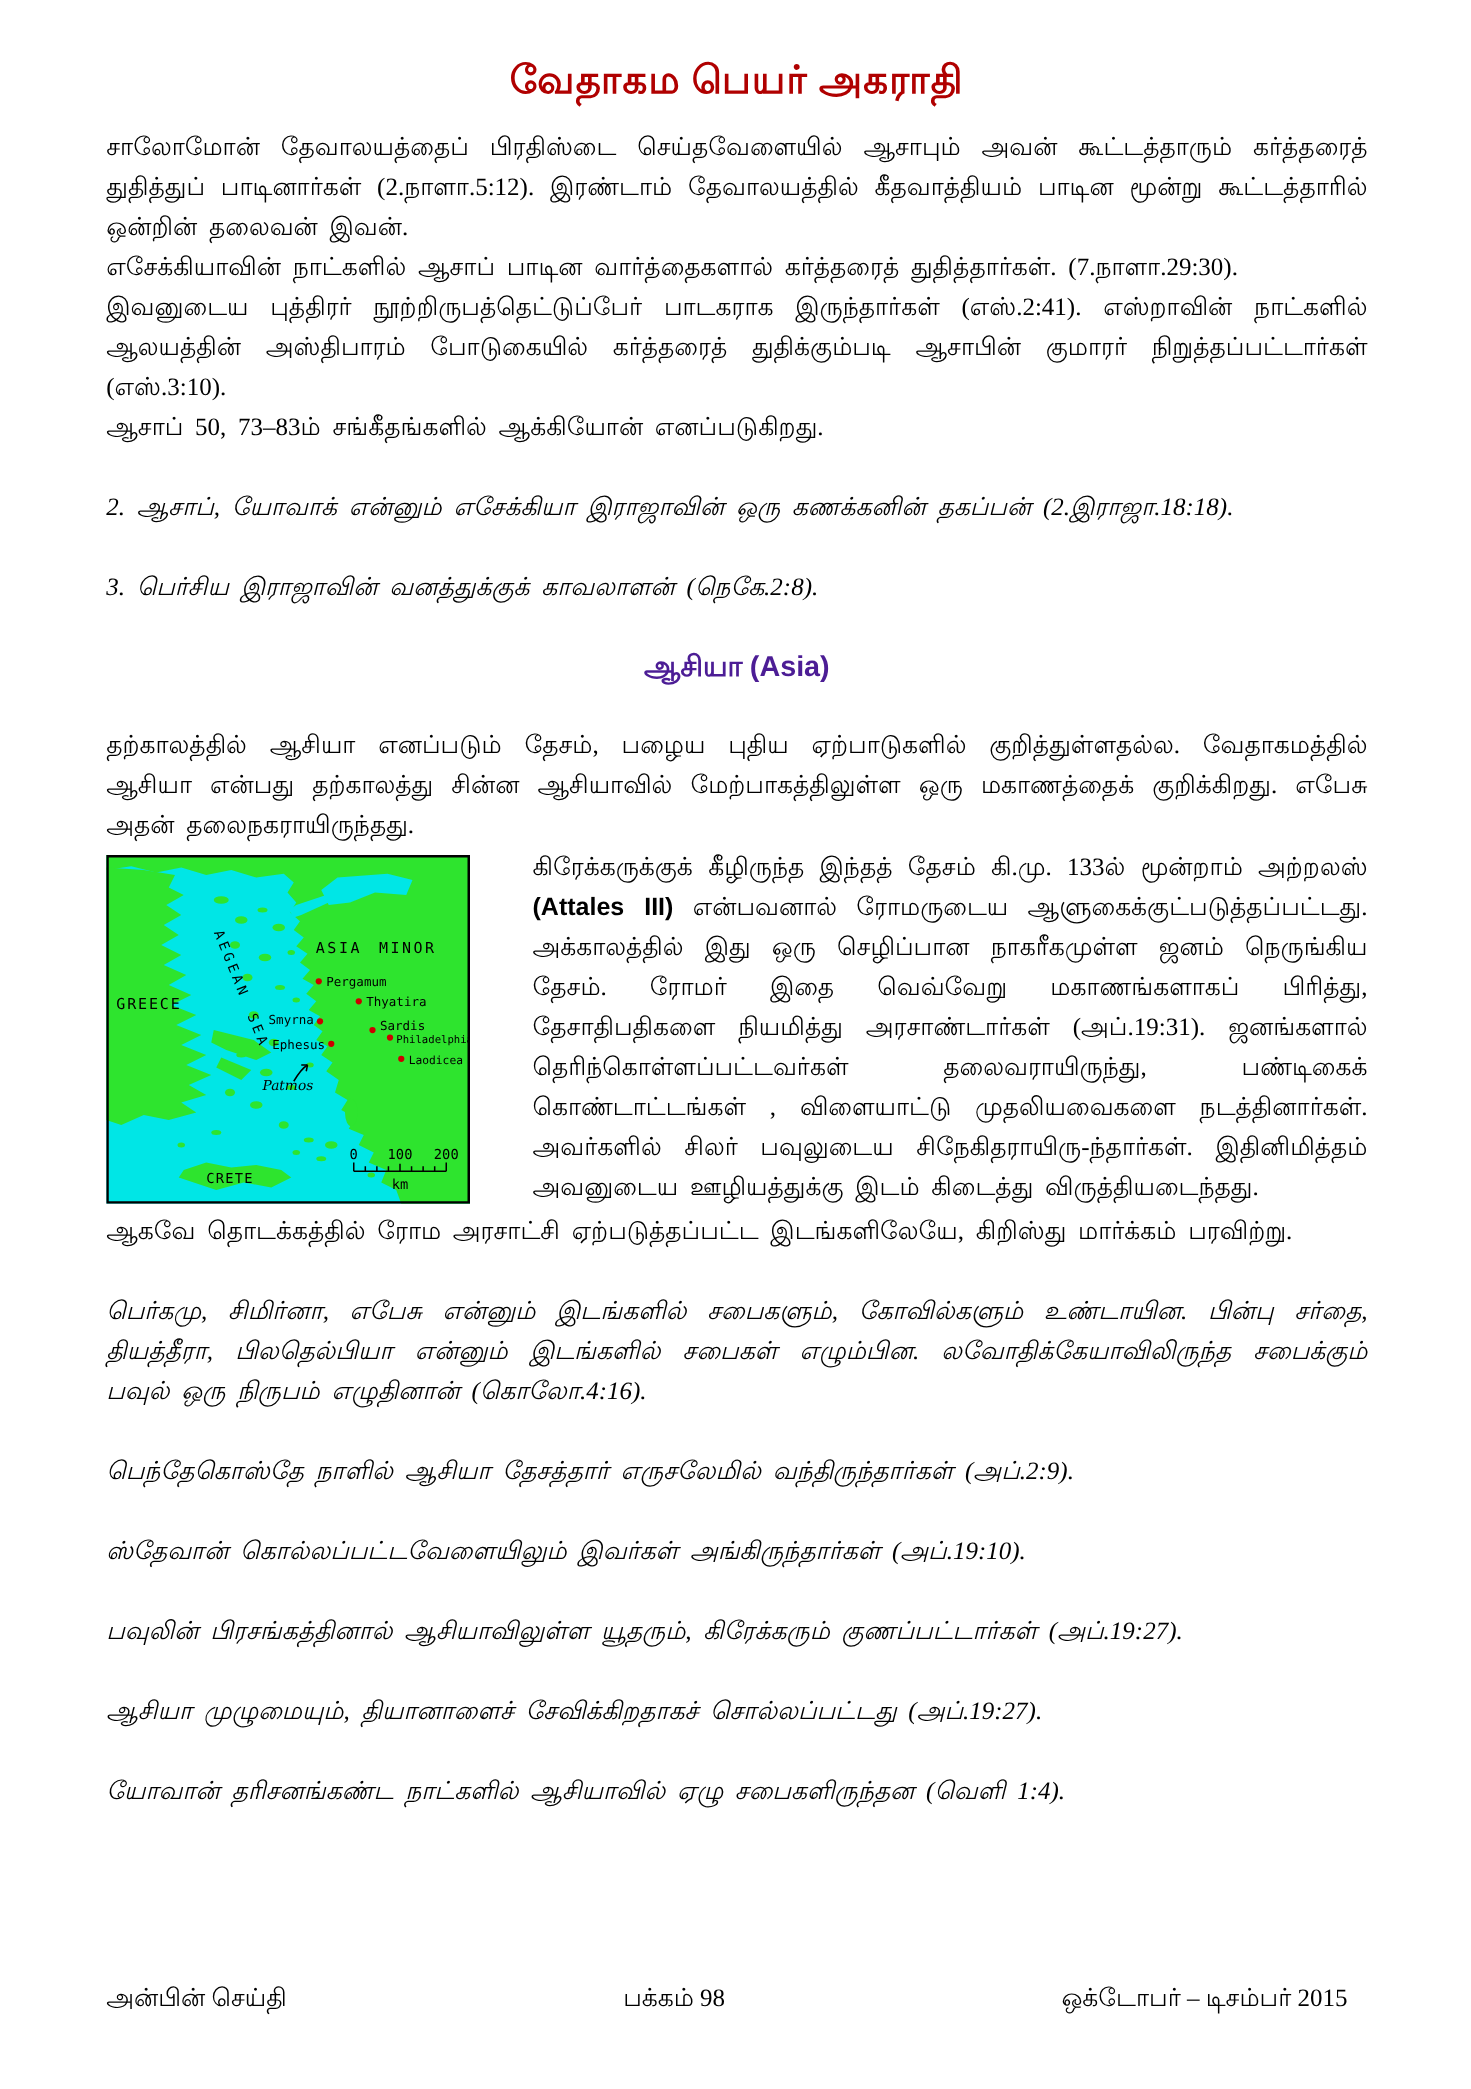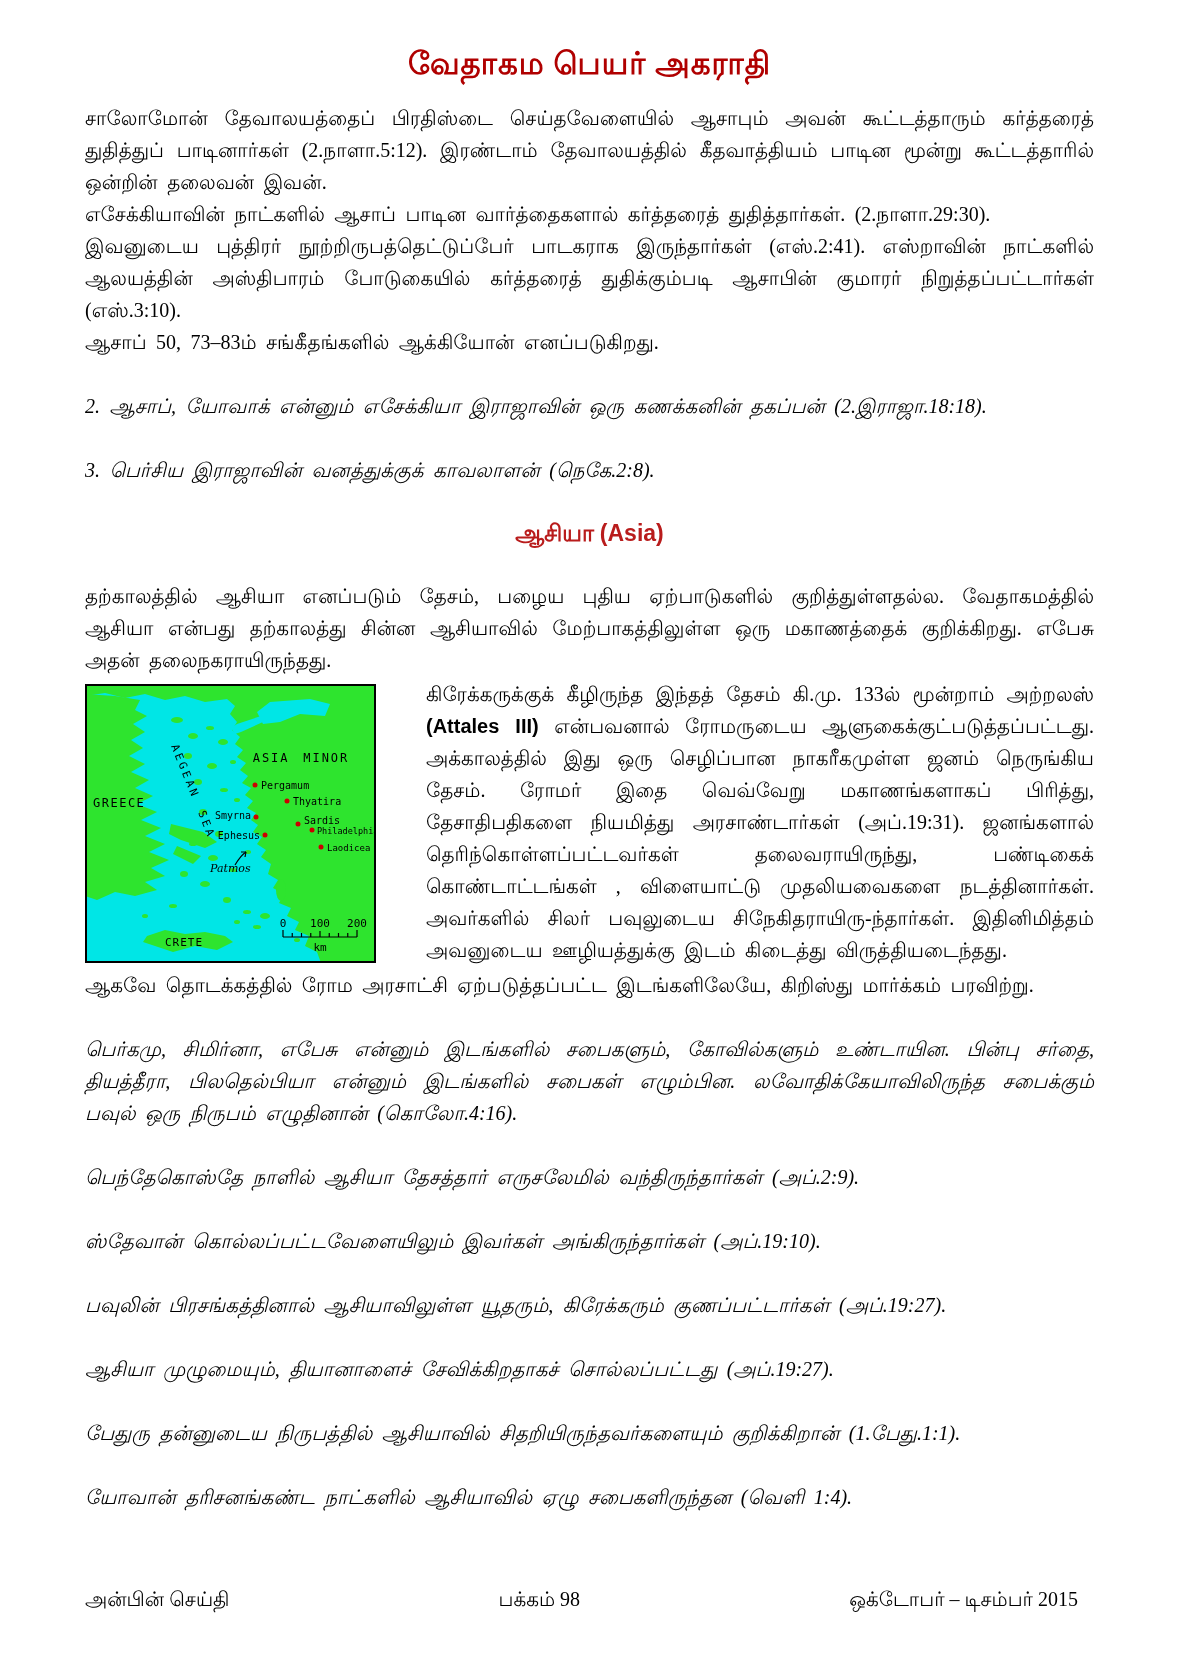--- a/index.html
+++ b/index.html
@@ -25,21 +25,21 @@
     font-size:20px;
     line-height:32px;
     text-align:justify;
     word-spacing:0.22em;
     margin:0;
   }
   p.gap{margin-top:32px;font-style:italic;}
   p.clear{clear:left;}
   h2.section-heading{
     text-align:center;
-    color:#b91c1c;
+    color:#4c1d95;
     font-size:23px;
     font-weight:bold;
     margin:34px 0 30px 0;
   }
   .latin{
     font-family:"Liberation Sans","DejaVu Sans",sans-serif;
     font-weight:bold;
   }
   .map-float{
     float:left;
@@ -62,21 +62,21 @@
 </style>
 </head>
 <body>
 
 <div class="page">
   <div class="content">
 
     <h1 class="doc-title">வேதாகம பெயர் அகராதி</h1>
 
     <p class="body-para">சாலோமோன் தேவாலயத்தைப் பிரதிஸ்டை செய்தவேளையில் ஆசாபும் அவன் கூட்டத்தாரும் கர்த்தரைத் துதித்துப் பாடினார்கள் (2.நாளா.5:12). இரண்டாம் தேவாலயத்தில் கீதவாத்தியம் பாடின மூன்று கூட்டத்தாரில் ஒன்றின் தலைவன் இவன்.</p>
-    <p class="body-para">எசேக்கியாவின் நாட்களில் ஆசாப் பாடின வார்த்தைகளால் கர்த்தரைத் துதித்தார்கள். (2.நாளா.29:30).</p>
+    <p class="body-para">எசேக்கியாவின் நாட்களில் ஆசாப் பாடின வார்த்தைகளால் கர்த்தரைத் துதித்தார்கள். (7.நாளா.29:30).</p>
     <p class="body-para">இவனுடைய புத்திரர் நூற்றிருபத்தெட்டுப்பேர் பாடகராக இருந்தார்கள் (எஸ்.2:41). எஸ்றாவின் நாட்களில் ஆலயத்தின் அஸ்திபாரம் போடுகையில் கர்த்தரைத் துதிக்கும்படி ஆசாபின் குமாரர் நிறுத்தப்பட்டார்கள் (எஸ்.3:10).</p>
     <p class="body-para">ஆசாப் 50, 73–83ம் சங்கீதங்களில் ஆக்கியோன் எனப்படுகிறது.</p>
     <p class="body-para gap">2. ஆசாப், யோவாக் என்னும் எசேக்கியா இராஜாவின் ஒரு கணக்கனின் தகப்பன் (2.இராஜா.18:18).</p>
     <p class="body-para gap">3. பெர்சிய இராஜாவின் வனத்துக்குக் காவலாளன் (நெகே.2:8).</p>
 
     <h2 class="section-heading"><span>ஆசியா</span> <span class="latin">(Asia)</span></h2>
 
     <p class="body-para">தற்காலத்தில் ஆசியா எனப்படும் தேசம், பழைய புதிய ஏற்பாடுகளில் குறித்துள்ளதல்ல. வேதாகமத்தில் ஆசியா என்பது தற்காலத்து சின்ன ஆசியாவில் மேற்பாகத்திலுள்ள ஒரு மகாணத்தைக் குறிக்கிறது. எபேசு அதன் தலைநகராயிருந்தது.</p>
 
     <p class="body-para" style="margin-top:2px;">
@@ -175,21 +175,20 @@
         </svg>
       </span><span>கிரேக்கருக்குக் கீழிருந்த இந்தத் தேசம் கி.மு. 133ல் மூன்றாம் அற்றலஸ் </span><span class="latin">(Attales III)</span><span> என்பவனால் ரோமருடைய ஆளுகைக்குட்படுத்தப்பட்டது. அக்காலத்தில் இது ஒரு செழிப்பான நாகரீகமுள்ள ஜனம் நெருங்கிய தேசம். ரோமர் இதை வெவ்வேறு மகாணங்களாகப் பிரித்து, தேசாதிபதிகளை நியமித்து அரசாண்டார்கள் (அப்.19:31). ஜனங்களால் தெரிந்கொள்ளப்பட்டவர்கள் தலைவராயிருந்து, பண்டிகைக் கொண்டாட்டங்கள் , விளையாட்டு முதலியவைகளை நடத்தினார்கள். அவர்களில் சிலர் பவுலுடைய சிநேகிதராயிரு-ந்தார்கள். இதினிமித்தம் அவனுடைய ஊழியத்துக்கு இடம் கிடைத்து விருத்தியடைந்தது.</span>
     </p>
 
     <p class="body-para clear">ஆகவே தொடக்கத்தில் ரோம அரசாட்சி ஏற்படுத்தப்பட்ட இடங்களிலேயே, கிறிஸ்து மார்க்கம் பரவிற்று.</p>
     <p class="body-para gap">பெர்கமு, சிமிர்னா, எபேசு என்னும் இடங்களில் சபைகளும், கோவில்களும் உண்டாயின. பின்பு சர்தை, தியத்தீரா, பிலதெல்பியா என்னும் இடங்களில் சபைகள் எழும்பின. லவோதிக்கேயாவிலிருந்த சபைக்கும் பவுல் ஒரு நிருபம் எழுதினான் (கொலோ.4:16).</p>
     <p class="body-para gap">பெந்தேகொஸ்தே நாளில் ஆசியா தேசத்தார் எருசலேமில் வந்திருந்தார்கள் (அப்.2:9).</p>
     <p class="body-para gap">ஸ்தேவான் கொல்லப்பட்டவேளையிலும் இவர்கள் அங்கிருந்தார்கள் (அப்.19:10).</p>
     <p class="body-para gap">பவுலின் பிரசங்கத்தினால் ஆசியாவிலுள்ள யூதரும், கிரேக்கரும் குணப்பட்டார்கள் (அப்.19:27).</p>
     <p class="body-para gap">ஆசியா முழுமையும், தியானாளைச் சேவிக்கிறதாகச் சொல்லப்பட்டது (அப்.19:27).</p>
-    <p class="body-para gap">பேதுரு தன்னுடைய நிருபத்தில் ஆசியாவில் சிதறியிருந்தவர்களையும் குறிக்கிறான் (1.பேது.1:1).</p>
     <p class="body-para gap">யோவான் தரிசனங்கண்ட நாட்களில் ஆசியாவில் ஏழு சபைகளிருந்தன (வெளி 1:4).</p>
 
   </div>
 
   <div class="footer">
     <span>அன்பின் செய்தி</span>
     <span>பக்கம் 98</span>
     <span>ஒக்டோபர் – டிசம்பர் 2015</span>
   </div>
 </div>

